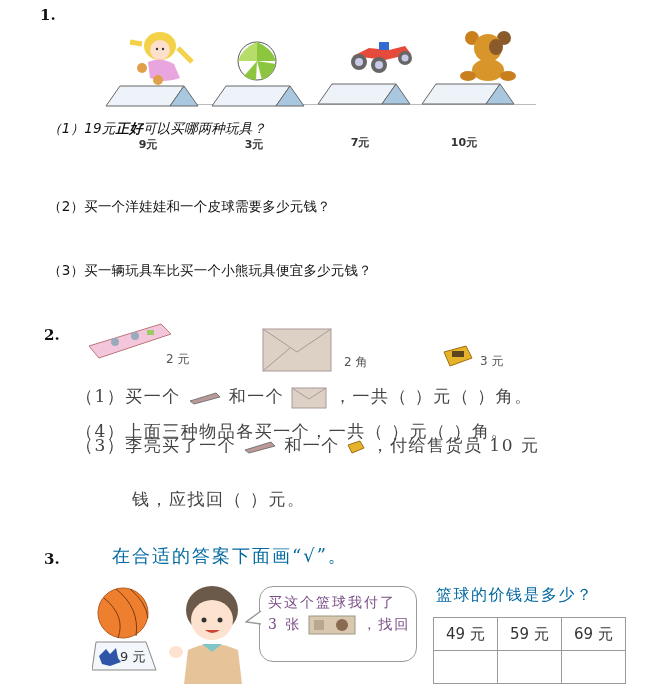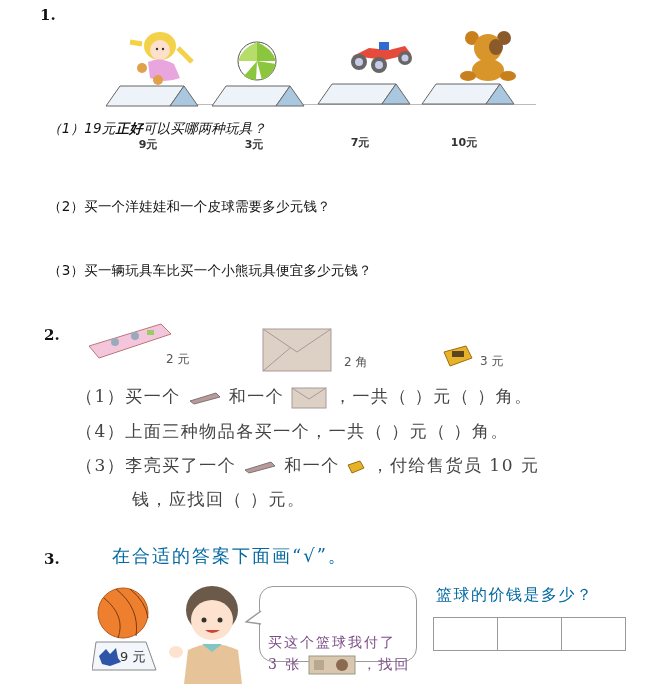--- a/index.html
+++ b/index.html
@@ -129,21 +129,21 @@
       <polygon points="2,10 28,2 32,6 6,13" fill="#b99" stroke="#777"></polygon>
     </svg>
   <span>和一个</span>
   <svg width="36" height="22" style="vertical-align:middle">
       <rect x="1" y="1" width="34" height="20" fill="#ddd0c4" stroke="#a99"></rect>
       <polyline points="1,1 18,12 35,1" fill="none" stroke="#a99"></polyline>
     </svg>
   <span>，一共（    ）元（   ）角。</span>
 </div>
 <div class="abs q2line" style="left:76px;top:420px;">（4）上面三种物品各买一个，一共（    ）元（    ）角。</div>
-<div class="abs q2line" style="left:76px;top:454px;">
+<div class="abs q2line" style="left:76px;top:434px;">
   <span>（3）李亮买了一个</span>
   <svg width="34" height="14" style="vertical-align:middle">
       <polygon points="2,10 28,2 32,6 6,13" fill="#b99" stroke="#777"></polygon>
     </svg>
   <span>和一个</span>
   <svg width="18" height="14" style="vertical-align:middle">
       <polygon points="1,5 13,1 17,8 5,13" fill="#e6b22a" stroke="#9a6e10"></polygon>
     </svg>
   <span>，付给售货员 10 元</span>
 </div>
@@ -172,39 +172,44 @@
   <ellipse cx="52" cy="40" rx="21" ry="20" fill="#fde2cf"></ellipse>
   <circle cx="44" cy="40" r="2.5" fill="#333"></circle>
     <circle cx="60" cy="40" r="2.5" fill="#333"></circle>
   <path d="M45 50 Q52 56 60 50" fill="#c43"></path>
   <path d="M24 104 L28 70 Q52 58 78 70 L82 104 Z" fill="#e7c39a"></path>
   <path d="M42 64 L52 72 L62 64" fill="#7fc6c6"></path>
   <ellipse cx="16" cy="72" rx="7" ry="6" fill="#fde2cf"></ellipse>
 </svg>
 
 <div class="abs bubble" style="left:259px;top:586px;width:156px;height:74px;">
-  <div class="bubble-text" style="position:absolute;left:8px;top:4px;width:150px;margin-top:40px;">
+  <div class="bubble-text" style="position:absolute;left:8px;top:4px;width:150px;">
     <div>买这个篮球我付了</div>
     <div style="white-space:nowrap;">
       <span>3 张</span>
       <svg width="48" height="20" style="vertical-align:middle">
           <rect x="1" y="1" width="46" height="18" fill="#d9c7b0" stroke="#998"></rect>
           <circle cx="34" cy="10" r="6" fill="#8a6a50"></circle>
           <rect x="6" y="5" width="10" height="10" fill="#b8a890"></rect>
         </svg>
       <span>，找回</span>
     </div>
   </div>
 </div>
 <svg class="abs" style="left:245px;top:610px;" width="18" height="16">
     <polyline points="16,1 1,12 16,14" fill="#fff" stroke="#9a9a9a" stroke-width="1.5"></polyline>
   </svg>
 
 <div class="abs q3title" style="left:436px;top:585px;font-size:16px;letter-spacing:1.5px;">篮球的价钱是多少？</div>
 <table class="abs ans" style="left:433px;top:617px;">
   <tbody>
+      <tr>
+    <td>49 元</td>
+    <td>59 元</td>
+    <td>69 元</td>
+  </tr>
   <tr>
     <td></td>
     <td></td>
     <td></td>
   </tr>
 </tbody>
   </table>
 
 </body></html>

